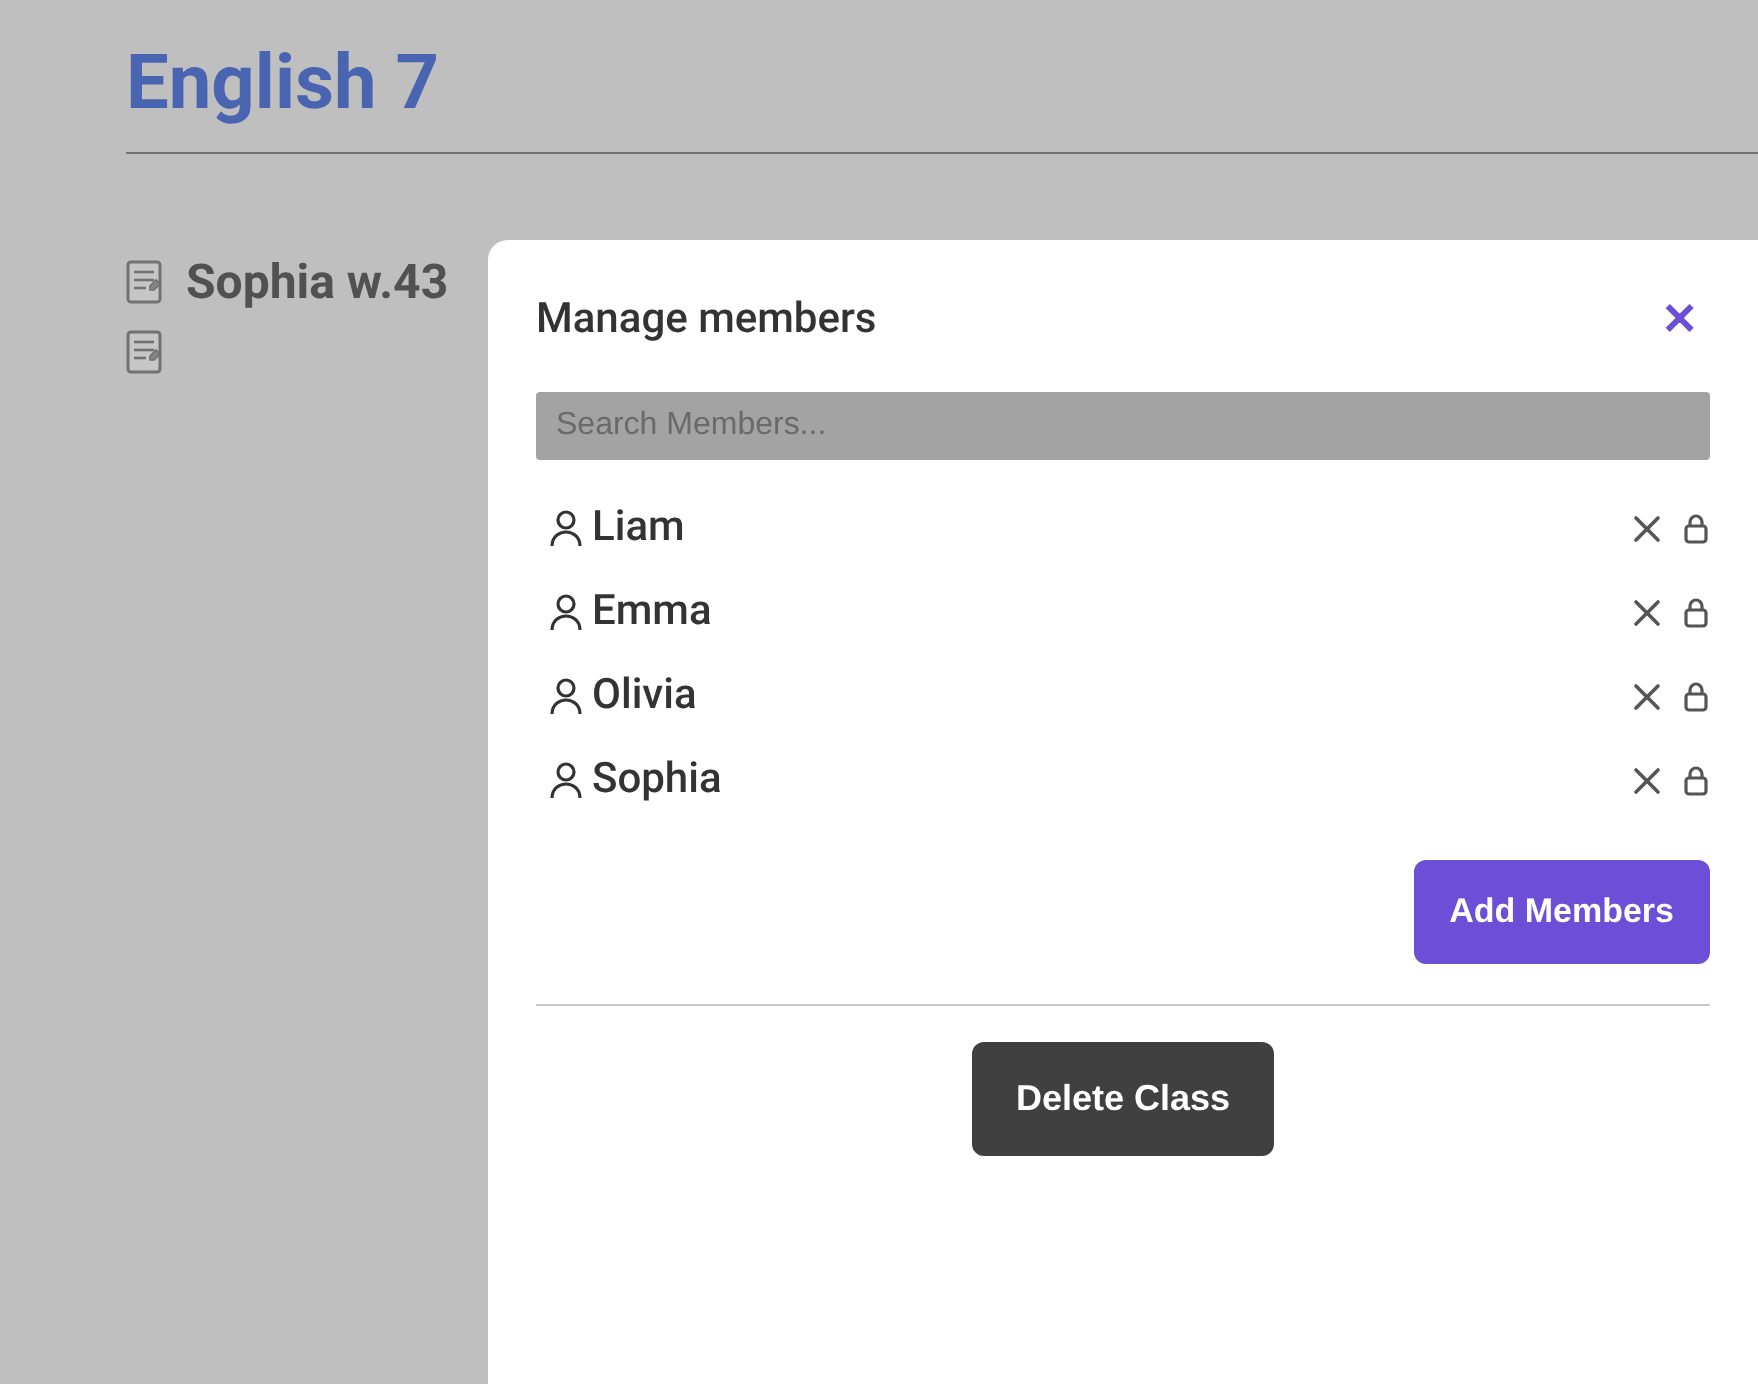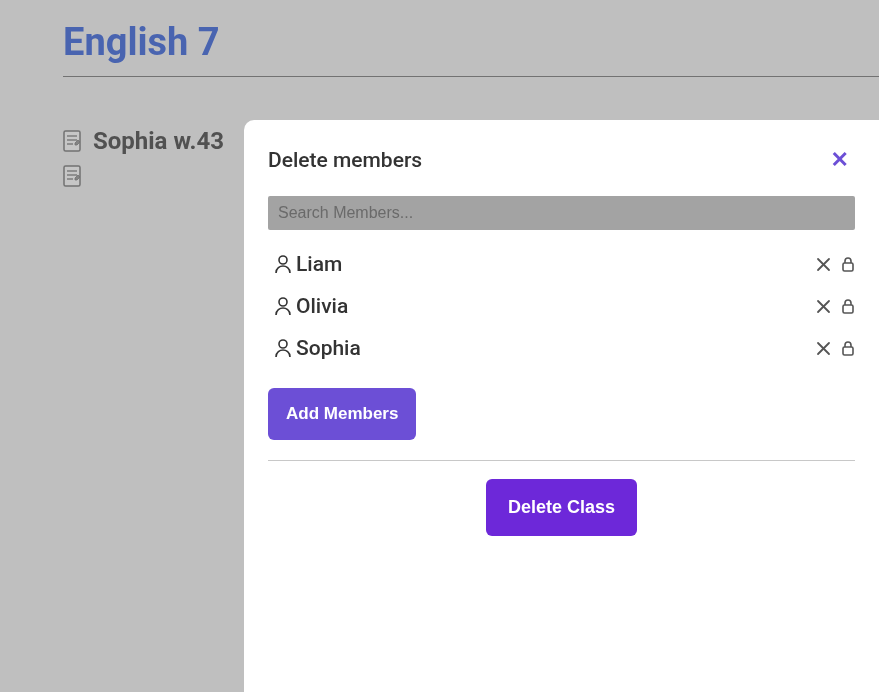--- a/index.html
+++ b/index.html
@@ -136,20 +136,21 @@
       align-items: center;
       gap: 10px;
     }
     .action-icon {
       display: inline-flex;
       cursor: pointer;
       color: #555;
     }
     .btn-group {
       display: flex;
+      flex-direction: column;
       align-items: flex-end;
       gap: 10px;
       margin-bottom: 20px;
     }
     .btn-primary {
       background: #6c4fd6;
       color: #fff;
       border: none;
       padding: 16px 18px;
       font-size: 17px;
@@ -160,21 +161,21 @@
     .divider {
       border: none;
       border-top: 1px solid #c8c8c8;
       margin-bottom: 18px;
     }
     .btn-danger-wrapper {
       display: flex;
       justify-content: center;
     }
     .btn-danger {
-      background: #6d28d9;
+      background: #404040;
       color: #fff;
       border: none;
       padding: 18px 22px;
       font-size: 18px;
       font-weight: 600;
       border-radius: 6px;
       cursor: pointer;
     }
   </style>
 </head>
@@ -207,21 +208,21 @@
         </svg>
       </span>
     </div>
   </div>
 </div>
 
 <div class="overlay"></div>
 
 <div class="modal">
   <div class="modal-header">
-    <div class="modal-title">Delete members</div>
+    <div class="modal-title">Manage members</div>
     <button class="close-btn">
       <span>✕</span>
     </button>
   </div>
   <input type="text" class="search-input" placeholder="Search Members..." style="">
 
   <div class="member-list">
 
     <div class="member-row">
       <div class="member-left">
@@ -242,30 +243,29 @@
         </span>
         <span class="action-icon">
           <svg width="14" height="16" viewBox="0 0 14 16" fill="none" stroke="#555" stroke-width="1.6">
             <rect x="2" y="7" width="10" height="8" rx="1.5"></rect>
             <path d="M4 7 V5 a3 3 0 0 1 6 0 V7"></path>
           </svg>
         </span>
       </div>
     </div>
 
-
     <div class="member-row">
       <div class="member-left">
         <span class="user-icon">
           <svg width="18" height="20" viewBox="0 0 18 20" fill="none" stroke="#333" stroke-width="1.6">
             <circle cx="9" cy="6" r="4"></circle>
             <path d="M2 19 C2 14 6 12 9 12 C12 12 16 14 16 19"></path>
           </svg>
         </span>
-        <span class="member-name">Olivia</span>
+        <span class="member-name">Emma</span>
       </div>
       <div class="member-actions">
         <span class="action-icon">
           <svg width="15" height="15" viewBox="0 0 15 15" stroke="#555" stroke-width="1.8" stroke-linecap="round">
             <line x1="2" y1="2" x2="13" y2="13"></line>
               <line x1="13" y1="2" x2="2" y2="13"></line>
           </svg>
         </span>
         <span class="action-icon">
           <svg width="14" height="16" viewBox="0 0 14 16" fill="none" stroke="#555" stroke-width="1.6">
@@ -277,37 +277,63 @@
     </div>
 
     <div class="member-row">
       <div class="member-left">
         <span class="user-icon">
           <svg width="18" height="20" viewBox="0 0 18 20" fill="none" stroke="#333" stroke-width="1.6">
             <circle cx="9" cy="6" r="4"></circle>
             <path d="M2 19 C2 14 6 12 9 12 C12 12 16 14 16 19"></path>
           </svg>
         </span>
-        <span class="member-name">Sophia</span>
+        <span class="member-name">Olivia</span>
       </div>
       <div class="member-actions">
         <span class="action-icon">
           <svg width="15" height="15" viewBox="0 0 15 15" stroke="#555" stroke-width="1.8" stroke-linecap="round">
             <line x1="2" y1="2" x2="13" y2="13"></line>
               <line x1="13" y1="2" x2="2" y2="13"></line>
           </svg>
         </span>
         <span class="action-icon">
           <svg width="14" height="16" viewBox="0 0 14 16" fill="none" stroke="#555" stroke-width="1.6">
             <rect x="2" y="7" width="10" height="8" rx="1.5"></rect>
             <path d="M4 7 V5 a3 3 0 0 1 6 0 V7"></path>
           </svg>
         </span>
       </div>
     </div>
+
+    <div class="member-row">
+      <div class="member-left">
+        <span class="user-icon">
+          <svg width="18" height="20" viewBox="0 0 18 20" fill="none" stroke="#333" stroke-width="1.6">
+            <circle cx="9" cy="6" r="4"></circle>
+            <path d="M2 19 C2 14 6 12 9 12 C12 12 16 14 16 19"></path>
+          </svg>
+        </span>
+        <span class="member-name">Sophia</span>
+      </div>
+      <div class="member-actions">
+        <span class="action-icon">
+          <svg width="15" height="15" viewBox="0 0 15 15" stroke="#555" stroke-width="1.8" stroke-linecap="round">
+            <line x1="2" y1="2" x2="13" y2="13"></line>
+              <line x1="13" y1="2" x2="2" y2="13"></line>
+          </svg>
+        </span>
+        <span class="action-icon">
+          <svg width="14" height="16" viewBox="0 0 14 16" fill="none" stroke="#555" stroke-width="1.6">
+            <rect x="2" y="7" width="10" height="8" rx="1.5"></rect>
+            <path d="M4 7 V5 a3 3 0 0 1 6 0 V7"></path>
+          </svg>
+        </span>
+      </div>
+    </div>
   </div>
 
   <div class="btn-group">
     <button class="btn-primary">Add Members</button>
   </div>
 
   <hr class="divider">
 
   <div class="btn-danger-wrapper">
     <button class="btn-danger">Delete Class</button>

